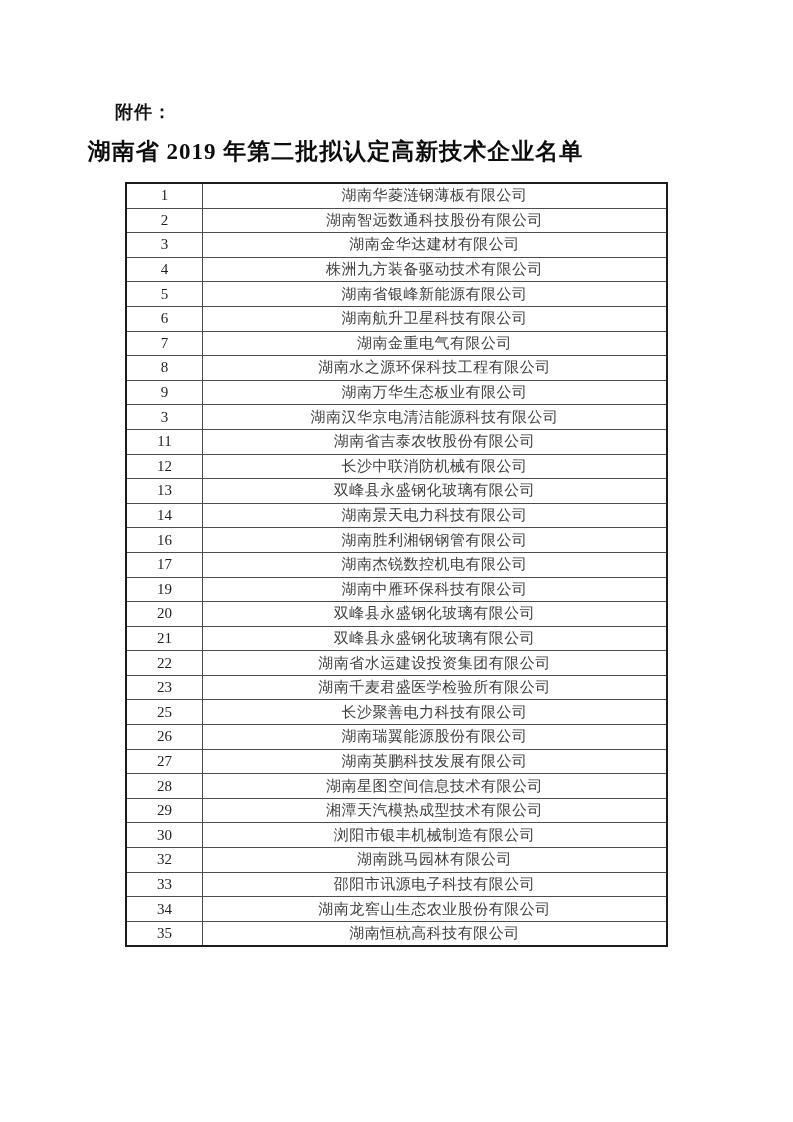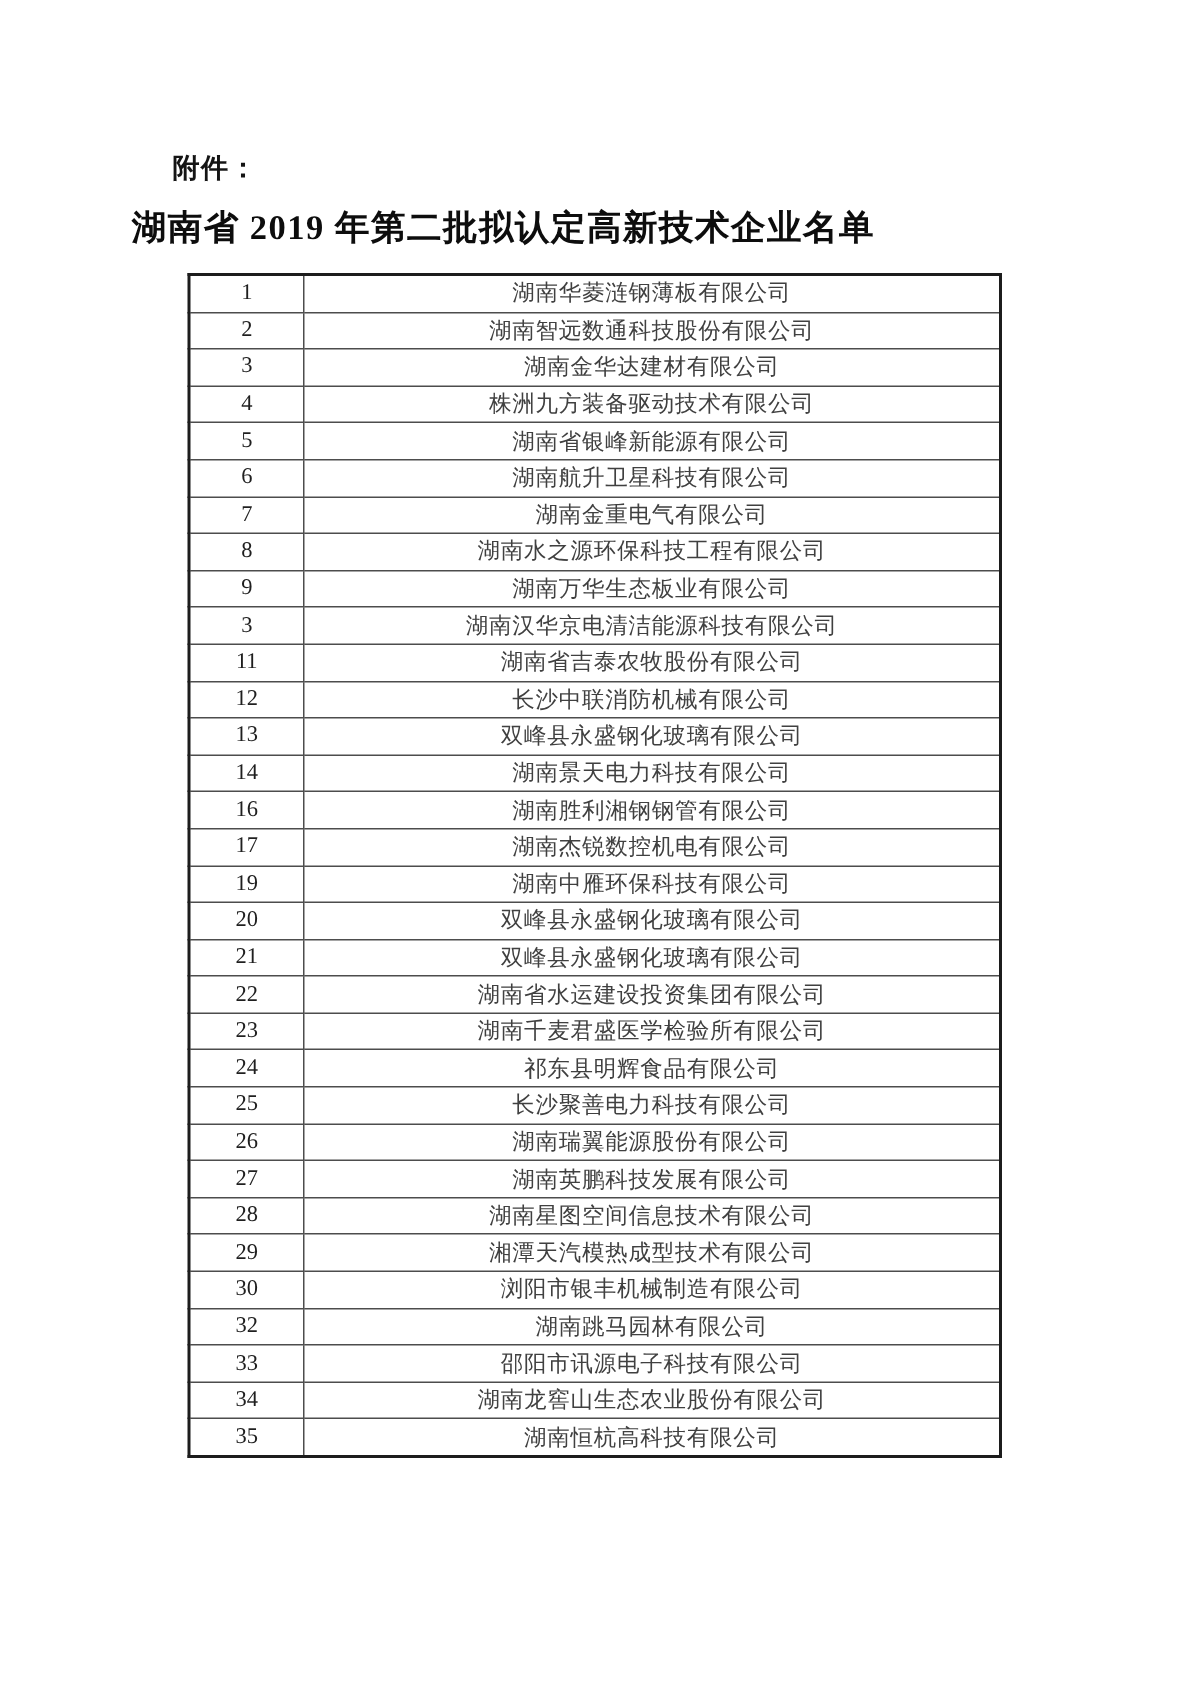--- a/index.html
+++ b/index.html
@@ -183,24 +183,20 @@
   <tr>
     <td class="col-no">22</td>
     <td class="col-company">湖南省水运建设投资集团有限公司</td>
   </tr>
 
   <tr>
     <td class="col-no">23</td>
     <td class="col-company">湖南千麦君盛医学检验所有限公司</td>
   </tr>
 
-  <tr>
-    <td class="col-no">24</td>
-    <td class="col-company">祁东县明辉食品有限公司</td>
-  </tr>
 
   <tr>
     <td class="col-no">25</td>
     <td class="col-company">长沙聚善电力科技有限公司</td>
   </tr>
 
   <tr>
     <td class="col-no">26</td>
     <td class="col-company">湖南瑞翼能源股份有限公司</td>
   </tr>

